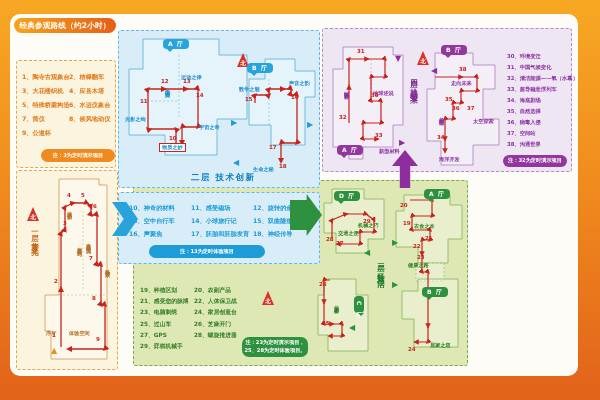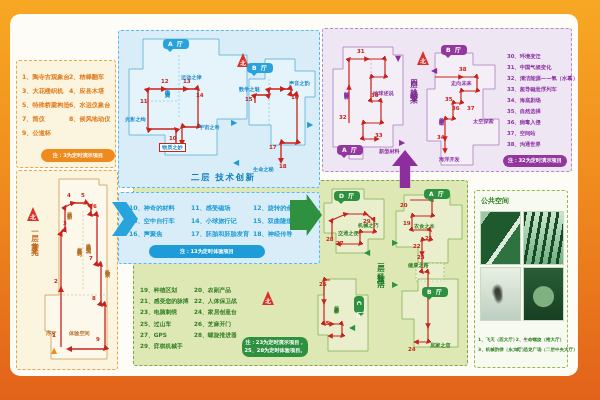--- a/index.html
+++ b/index.html
@@ -72,20 +72,23 @@
     clip-path:polygon(0 14%,52% 14%,52% 0,100% 50%,52% 100%,52% 86%,0 86%);}
   #arr3{left:382px;top:136px;width:26px;height:38px;background:#8E2E9E;
     clip-path:polygon(50% 0,100% 42%,70% 42%,70% 100%,30% 100%,30% 42%,0 42%);}
 </style>
 </head>
 <body>
 
 <div id="stage">
   <div id="poster">
 
+    <div id="banner">
+      <span>经典参观路线（约2小时）</span>
+    </div>
 
     <div class="panel cream fl1" style="left:6px;top:46px;width:100px;height:108px;">
       <div class="li li-f1" style="left:5px;top:9px;width:94px;">
           <span>1、陶寺古观象台</span>
           <span>2、桔槔翻车</span>
           <span>3、大花楼织机</span>
           <span>4、应县木塔</span>
           <span>5、特殊桥梁构造</span>
           <span>6、水运仪象台</span>
           <span>7、简仪</span>
@@ -293,34 +296,19 @@
         <span class="ml num" style="left: 34px; top: 20px;">31</span>
         <span class="ml num" style="left: 16px; top: 86px;">32</span>
         <span class="ml num" style="left: 52px; top: 104px;">33</span>
         <span class="ml num" style="left: 114px; top: 106px;">34</span>
         <span class="ml num" style="left: 122px; top: 68px;">35</span>
         <span class="ml num" style="left: 129px; top: 77px;">36</span>
         <span class="ml num" style="left: 144px; top: 77px;">37</span>
         <span class="ml num" style="left: 136px; top: 38px;">38</span>
       </div>
 
-    <div class="panel pub" style="left:464px;top:176px;width:94px;height:178px;">
-      <div class="pub-title">公共空间</div>
-      <div class="photos">
-        <div class="ph ph1"></div>
-        <div class="ph ph2"></div>
-        <div class="ph ph3"></div>
-        <div class="ph ph4"></div>
-      </div>
-      <div class="captions li">
-          <span>1、飞天（西大厅）</span>
-          <span>2、生命螺旋（南大厅）</span>
-          <span>3、机械韵律（东大厅）</span>
-          <span>4、恐龙广场（二层中央大厅）</span>
-        </div>
-    </div>
 
     <div class="chev" id="arr1"></div>
     <div class="chev" id="arr2"></div>
     <div class="chev" id="arr3"></div>
 
   </div>
 </div>
 
 </body></html>

